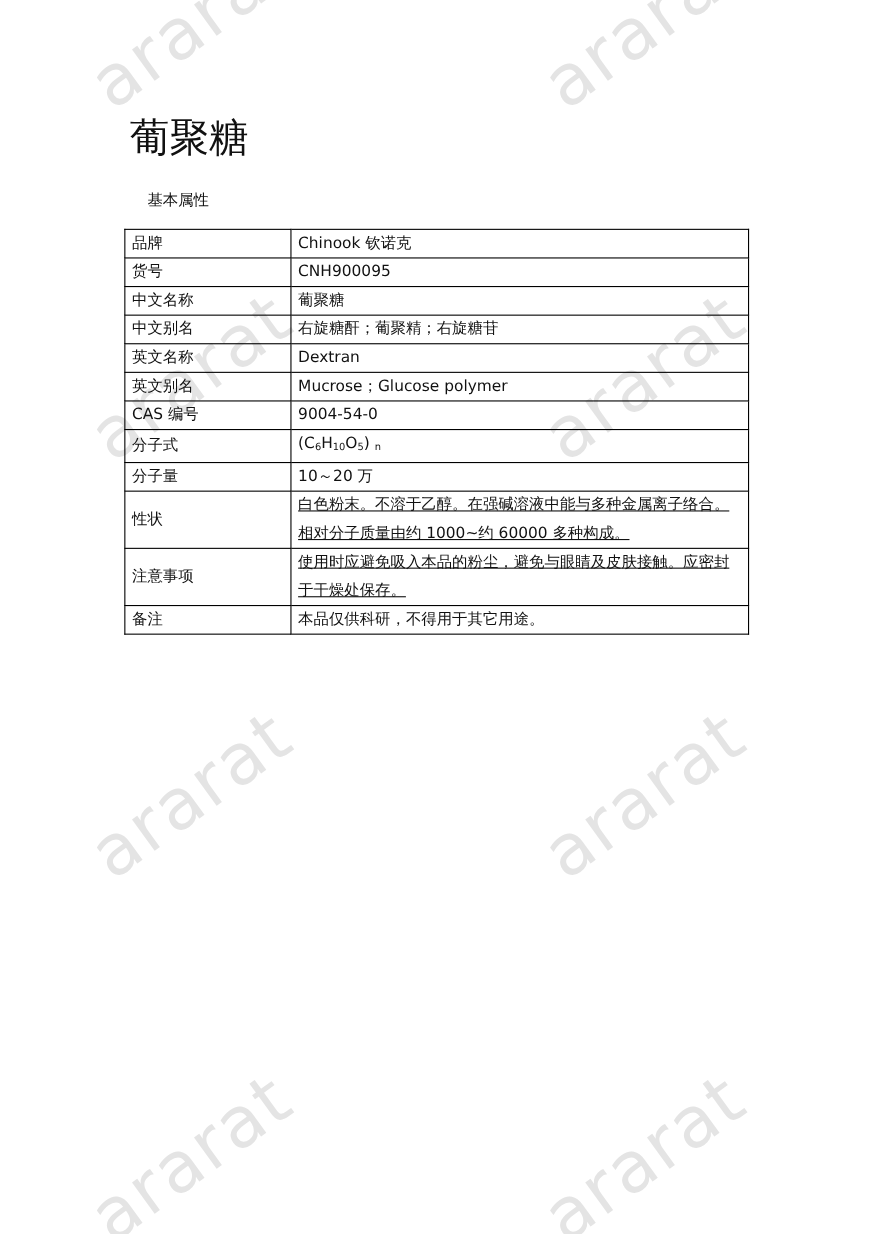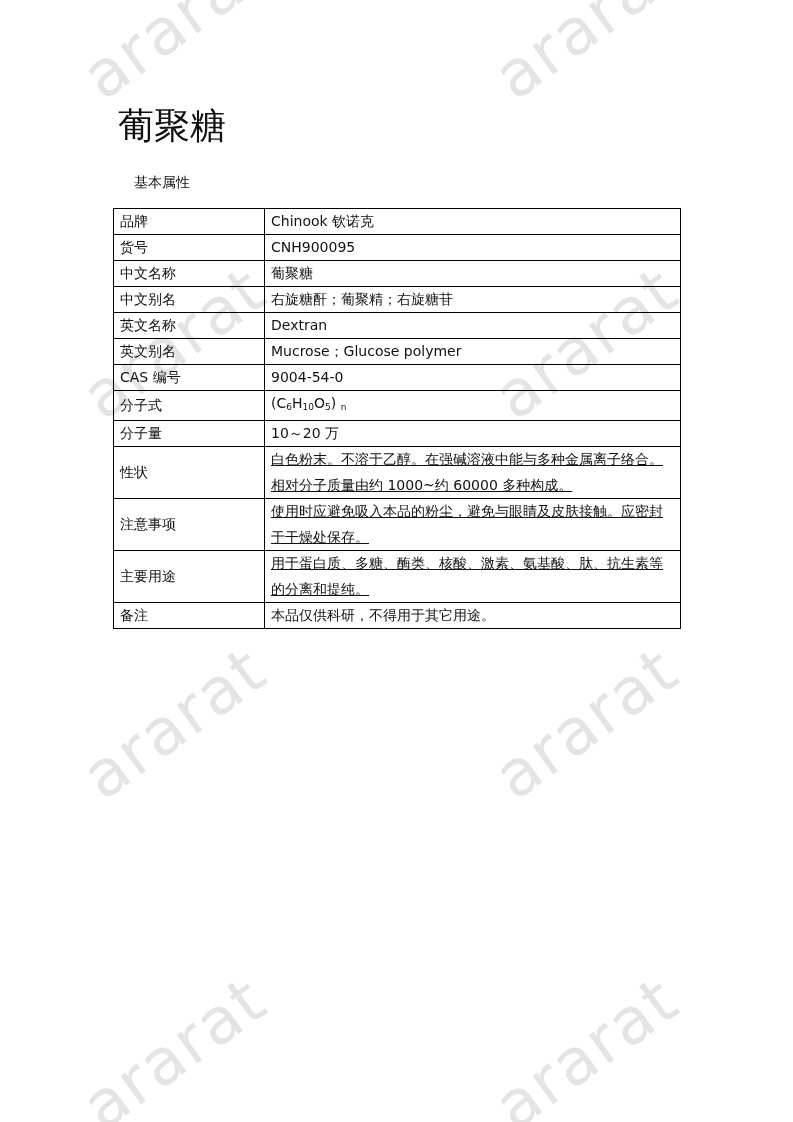--- a/index.html
+++ b/index.html
@@ -80,22 +80,18 @@
       <td class="v">10～20 万</td>
     </tr>
     <tr class="multi">
       <td class="k">性状</td>
       <td class="v">白色粉末。不溶于乙醇。在强碱溶液中能与多种金属离子络合。相对分子质量由约 1000~约 60000 多种构成。</td>
     </tr>
     <tr class="multi">
       <td class="k">注意事项</td>
       <td class="v">使用时应避免吸入本品的粉尘，避免与眼睛及皮肤接触。应密封于干燥处保存。</td>
     </tr>
-    <tr class="multi">
-      <td class="k">主要用途</td>
-      <td class="v">用于蛋白质、多糖、酶类、核酸、激素、氨基酸、肽、抗生素等的分离和提纯。</td>
-    </tr>
     <tr>
       <td class="k">备注</td>
       <td class="v">本品仅供科研，不得用于其它用途。</td>
     </tr>
   </tbody>
 </table>
 
 </body></html>

